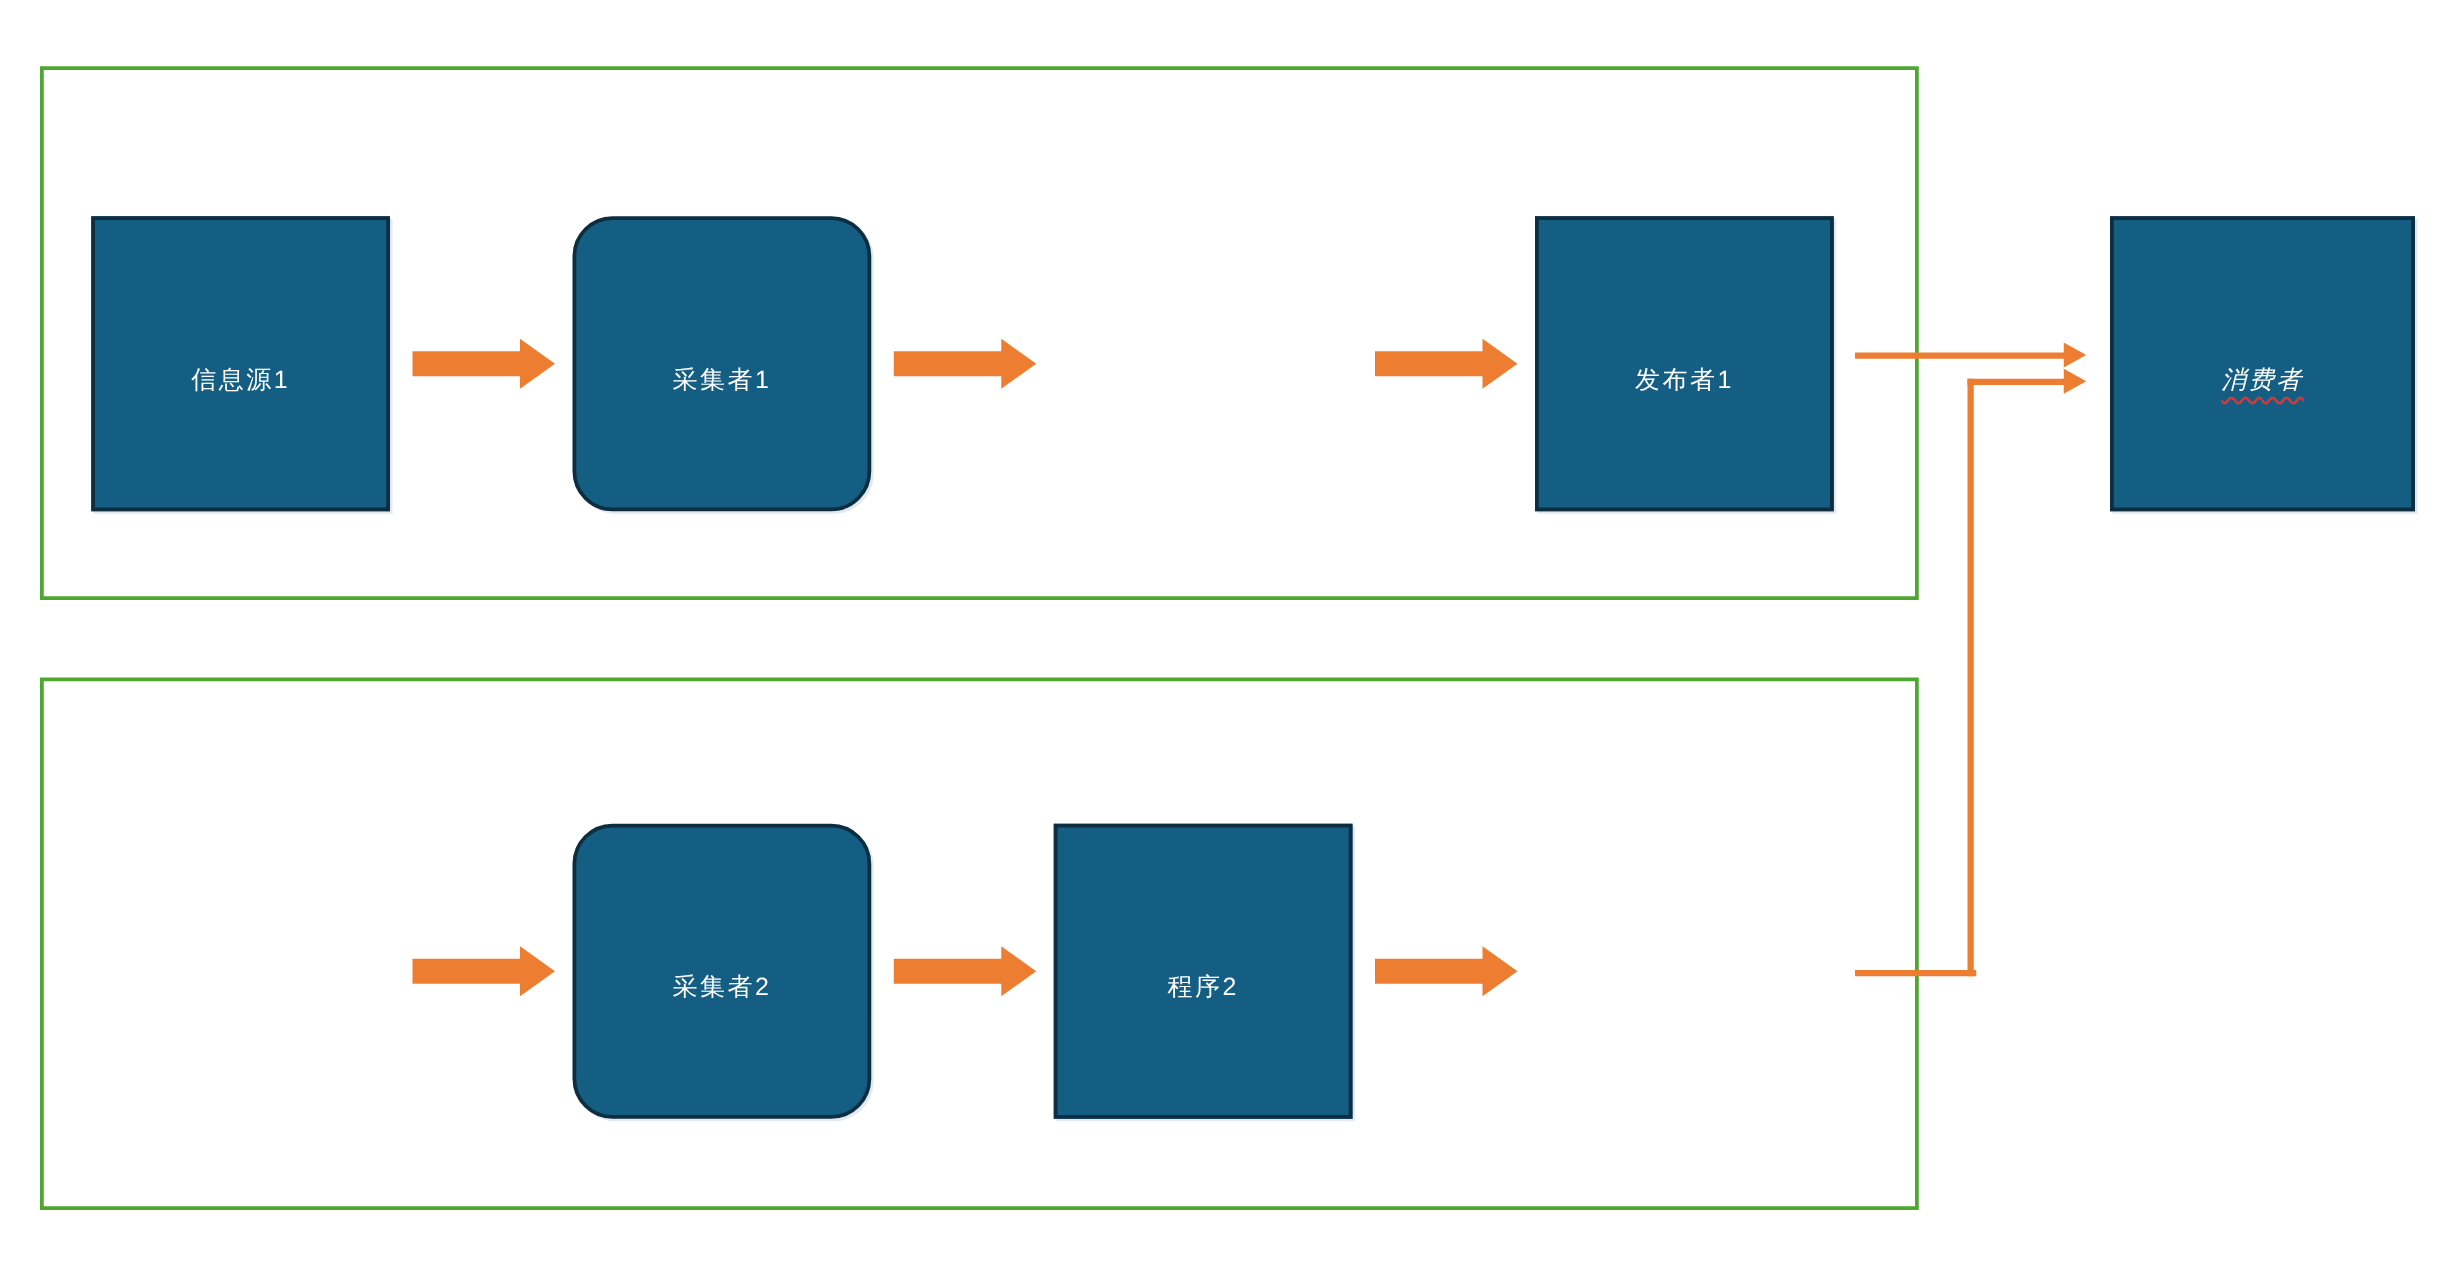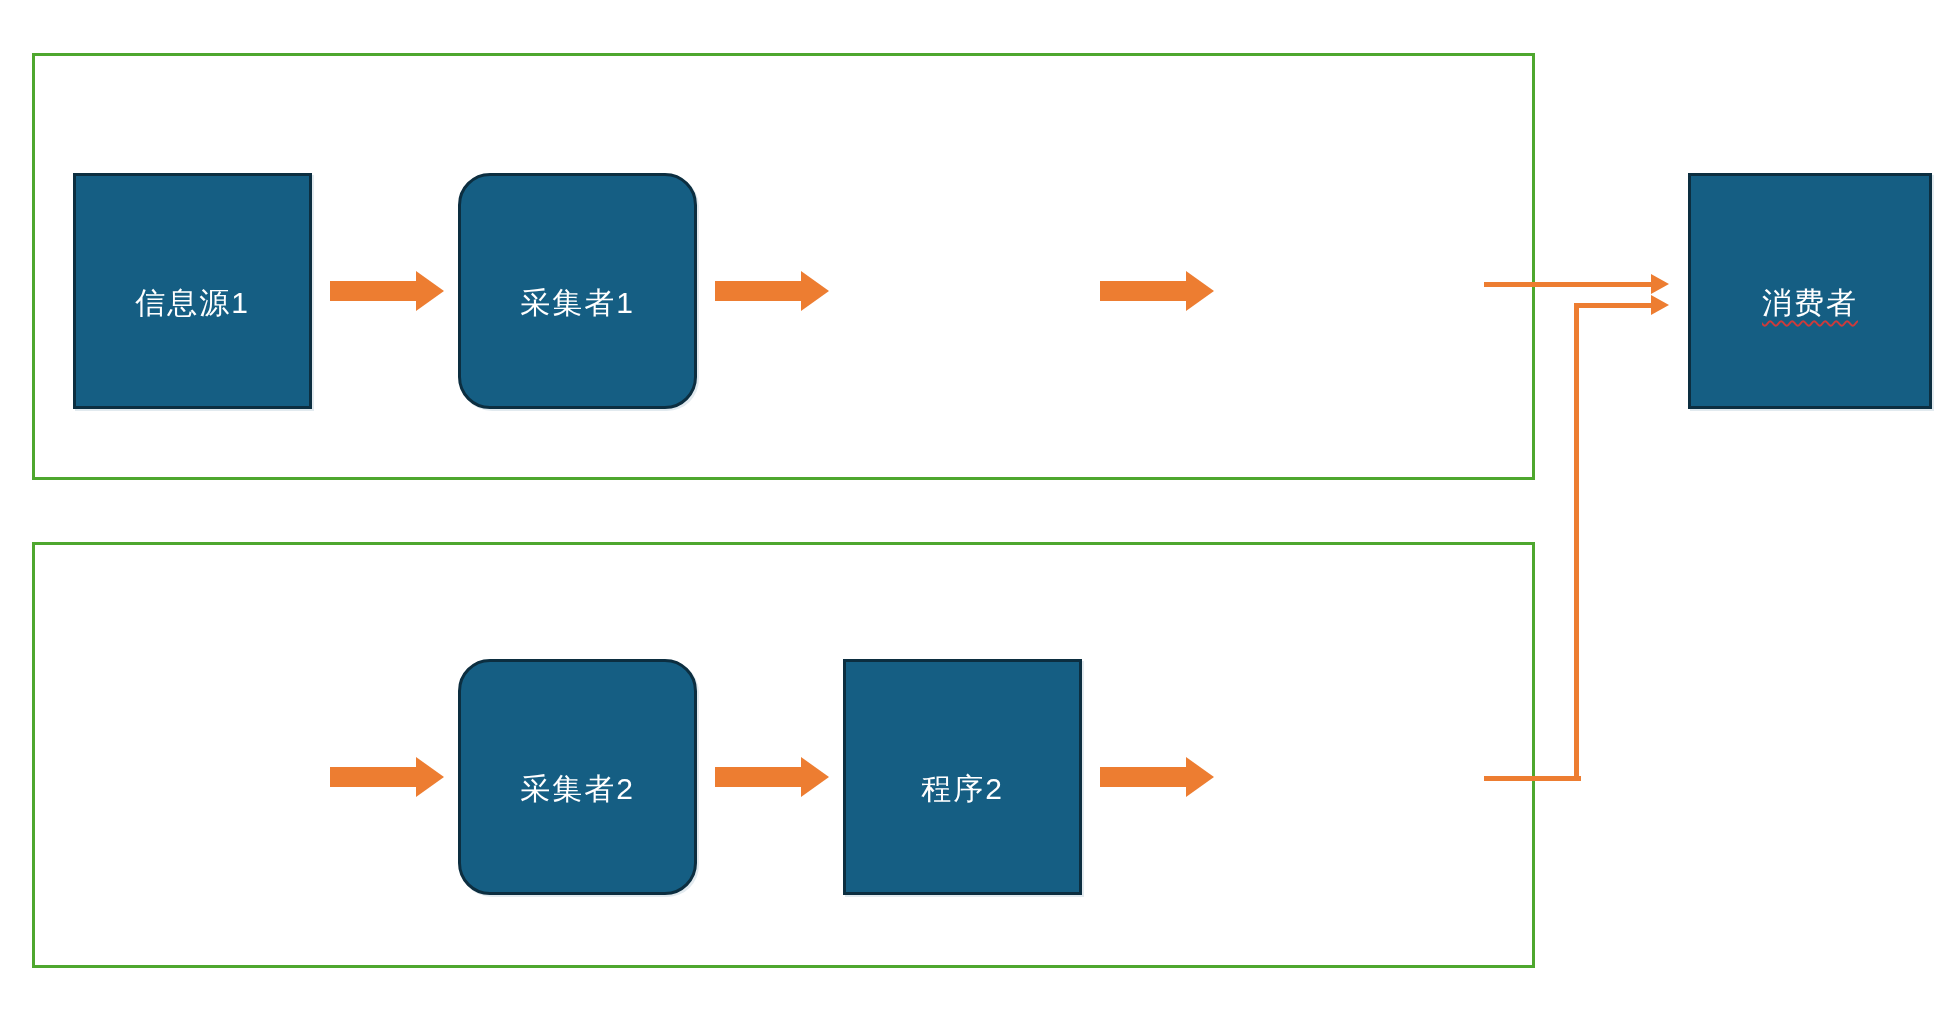--- a/index.html
+++ b/index.html
@@ -41,39 +41,40 @@
     background: var(--node-fill, #155E83);
     border: 3px solid var(--node-border, #0C2E40);
     box-shadow: 2px 2px 0 0 rgba(203,217,226,0.55);
     display: flex;
     align-items: center;
     justify-content: center;
     z-index: 2;
   }
   .node .label {
     color: var(--node-text, #fff);
-    font-size: 30px;
+    font-size: 20px;
     letter-spacing: 2px;
     white-space: nowrap;
     text-align: right;
     margin-top: 25px;
   }
   .row1 { top: 173px; }
   .row2 { top: 659px; }
   .c1 { left: 73px; }
   .c2 { left: 458px; border-radius: 32px; }
   .c3 { left: 843px; }
   .c4 { left: 1228px; }
 
   .node.consumer { left: 1688px; top: 173px; width: 244px; height: 236px; }
   .squiggle {
     text-decoration: underline wavy var(--spellcheck-squiggle, #D03A3A);
     text-decoration-thickness: 2px;
     text-underline-offset: 7px;
     text-decoration-skip-ink: none;
+    font-style: italic;
   }
 
   
   .barrow {
     position: absolute;
     width: 114px;
     height: 40px;
     z-index: 2;
   }
   .barrow .body {
@@ -125,20 +126,23 @@
 
   <div class="group g1"></div>
   <div class="group g2"></div>
 
   <div class="node row1 c1">
     <span class="label">信息源1</span>
   </div>
   <div class="node row1 c2">
     <span class="label">采集者1</span>
   </div>
+  <div class="node row1 c4">
+    <span class="label">发布者1</span>
+  </div>
 
   <div class="node row2 c2">
     <span class="label">采集者2</span>
   </div>
   <div class="node row2 c3">
     <span class="label">程序2</span>
   </div>
 
   <div class="node consumer">
     <span class="label squiggle">消费者</span>

